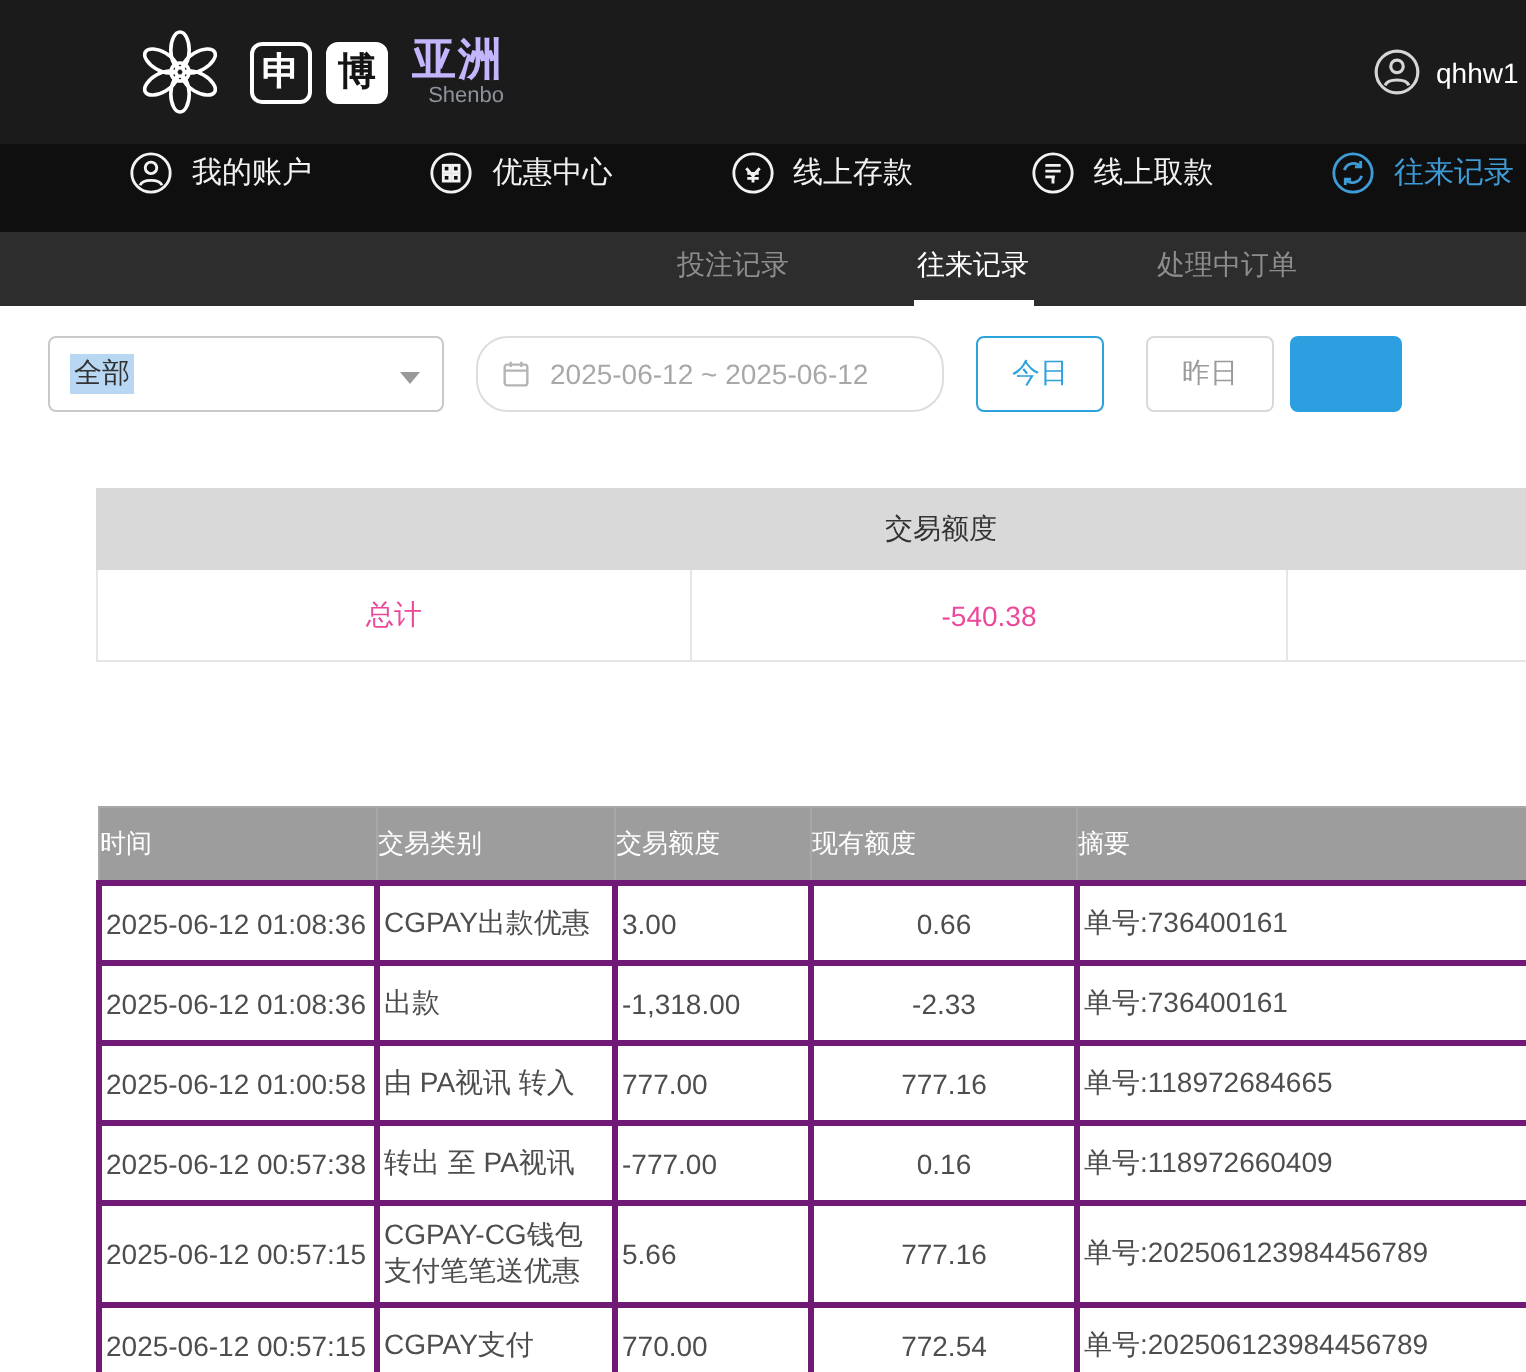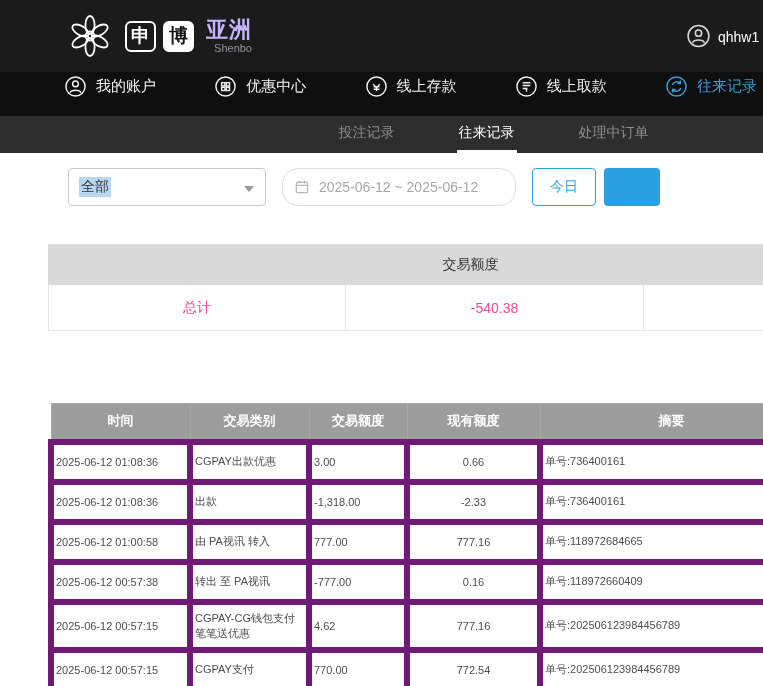--- a/index.html
+++ b/index.html
@@ -28,21 +28,21 @@
   .nav-item.active{color:#3e9bd5}
 
   
   .subnav{height:37px;background:#2d2d2d;display:flex;justify-content:center}
   .subnav-inner{display:flex;gap:60px;transform:translateX(112px)}
   .subnav-item{color:#8d8d8d;font-size:14px;display:flex;align-items:center;
     border-bottom:3px solid transparent;padding:0 2px;cursor:pointer}
   .subnav-item.active{color:#fff;border-bottom-color:#fff}
 
   
-  .filters{display:flex;align-items:center;margin:15px 0 0 68px}
+  .filters{display:flex;align-items:center;margin:15px 0 0 24px}
   .select{width:198px;height:38px;border:1px solid #c9c9c9;border-radius:4px;
     display:flex;align-items:center;padding:0 10px;position:relative;font-size:14px;cursor:pointer;background:#fff}
   .select .hl{background:#b8d7f3;color:#333;padding:1px 2px}
   .select .caret{position:absolute;right:11px;top:17px;width:0;height:0;
     border-left:5px solid transparent;border-right:5px solid transparent;border-top:6px solid #999}
   .datebox{width:234px;height:38px;border:1px solid #ddd;border-radius:16px;display:flex;
     align-items:center;gap:9px;padding:0 11px;margin-left:16px;color:#a8a8a8;font-size:14px;background:#fff;cursor:pointer}
   .datebox svg{width:16px;height:16px;color:#b5b5b5;flex:none}
   .btns{display:flex;gap:21px;margin-left:16px}
   .fbtn{height:38px;min-width:64px;padding:0 15px;background:#fff;border:1px solid #d9d9d9;
@@ -51,23 +51,23 @@
   .qbtn{height:38px;width:56px;margin-left:8px;background:#2b9fe0;border:none;border-radius:4px;cursor:pointer;flex:none}
 
   
   .summary{margin:38px 0 0 48px;width:844px;border-collapse:collapse;table-layout:fixed}
   .summary th{background:#d9d9d9;height:40px;font-size:14px;font-weight:normal;color:#333;
     border:1px solid #d9d9d9;text-align:center}
   .summary td{border:1px solid #e6e6e6;height:46px;text-align:center;font-size:14px;color:#ec4899;background:#fff}
 
   
   .txtable{margin:72px 0 0 48px;width:752px;border-collapse:collapse;table-layout:fixed}
-  .txtable th{background:#9d9d9d;color:#fff;font-size:13px;font-weight:bold;height:38px;
-    border:1px solid #a8a8a8;text-align:center}
-  .txtable td{border:6px solid #701a75;height:40px;font-size:11px;color:#4d4d4d;
+  .txtable th{background:#9d9d9d;color:#fff;font-size:13px;font-weight:normal;height:38px;
+    border:1px solid #a8a8a8;text-align:left}
+  .txtable td{border:3px solid #701a75;height:40px;font-size:14px;color:#4d4d4d;
     padding:6px 2px;background:#fff}
   .txtable td:nth-child(1){text-align:left}
   .txtable td:nth-child(2){text-align:left}
   .txtable td:nth-child(3){}
   .txtable td:nth-child(4){text-align:center}
   .txtable td:nth-child(5){text-align:left}
 </style>
 </head>
 <body>
 
@@ -188,20 +188,21 @@
       <g fill="none" stroke="currentColor" stroke-width="1.8">
         <rect x="3.5" y="5" width="17" height="15.5" rx="2"></rect>
         <path d="M3.5 9.5h17M8 2.8v4M16 2.8v4"></path>
       </g>
     </svg>
     <span>2025-06-12 ~ 2025-06-12</span>
   </div>
 
   <div class="btns">
     <button class="fbtn active">今日</button>
+    <button class="fbtn">昨日</button>
   </div>
   <button class="qbtn"></button>
 </div>
 
 <table class="summary">
   <colgroup>
       <col style="width:297px">
       <col style="width:298px">
       <col style="width:249px">
     </colgroup>
@@ -261,21 +262,21 @@
       <tr>
         <td>2025-06-12 00:57:38</td>
         <td>转出 至 PA视讯</td>
         <td>-777.00</td>
         <td>0.16</td>
         <td>单号:118972660409</td>
       </tr>
       <tr>
         <td>2025-06-12 00:57:15</td>
         <td>CGPAY-CG钱包支付笔笔送优惠</td>
-        <td>4.62</td>
+        <td>5.66</td>
         <td>777.16</td>
         <td>单号:202506123984456789</td>
       </tr>
       <tr>
         <td>2025-06-12 00:57:15</td>
         <td>CGPAY支付</td>
         <td>770.00</td>
         <td>772.54</td>
         <td>单号:202506123984456789</td>
       </tr>

